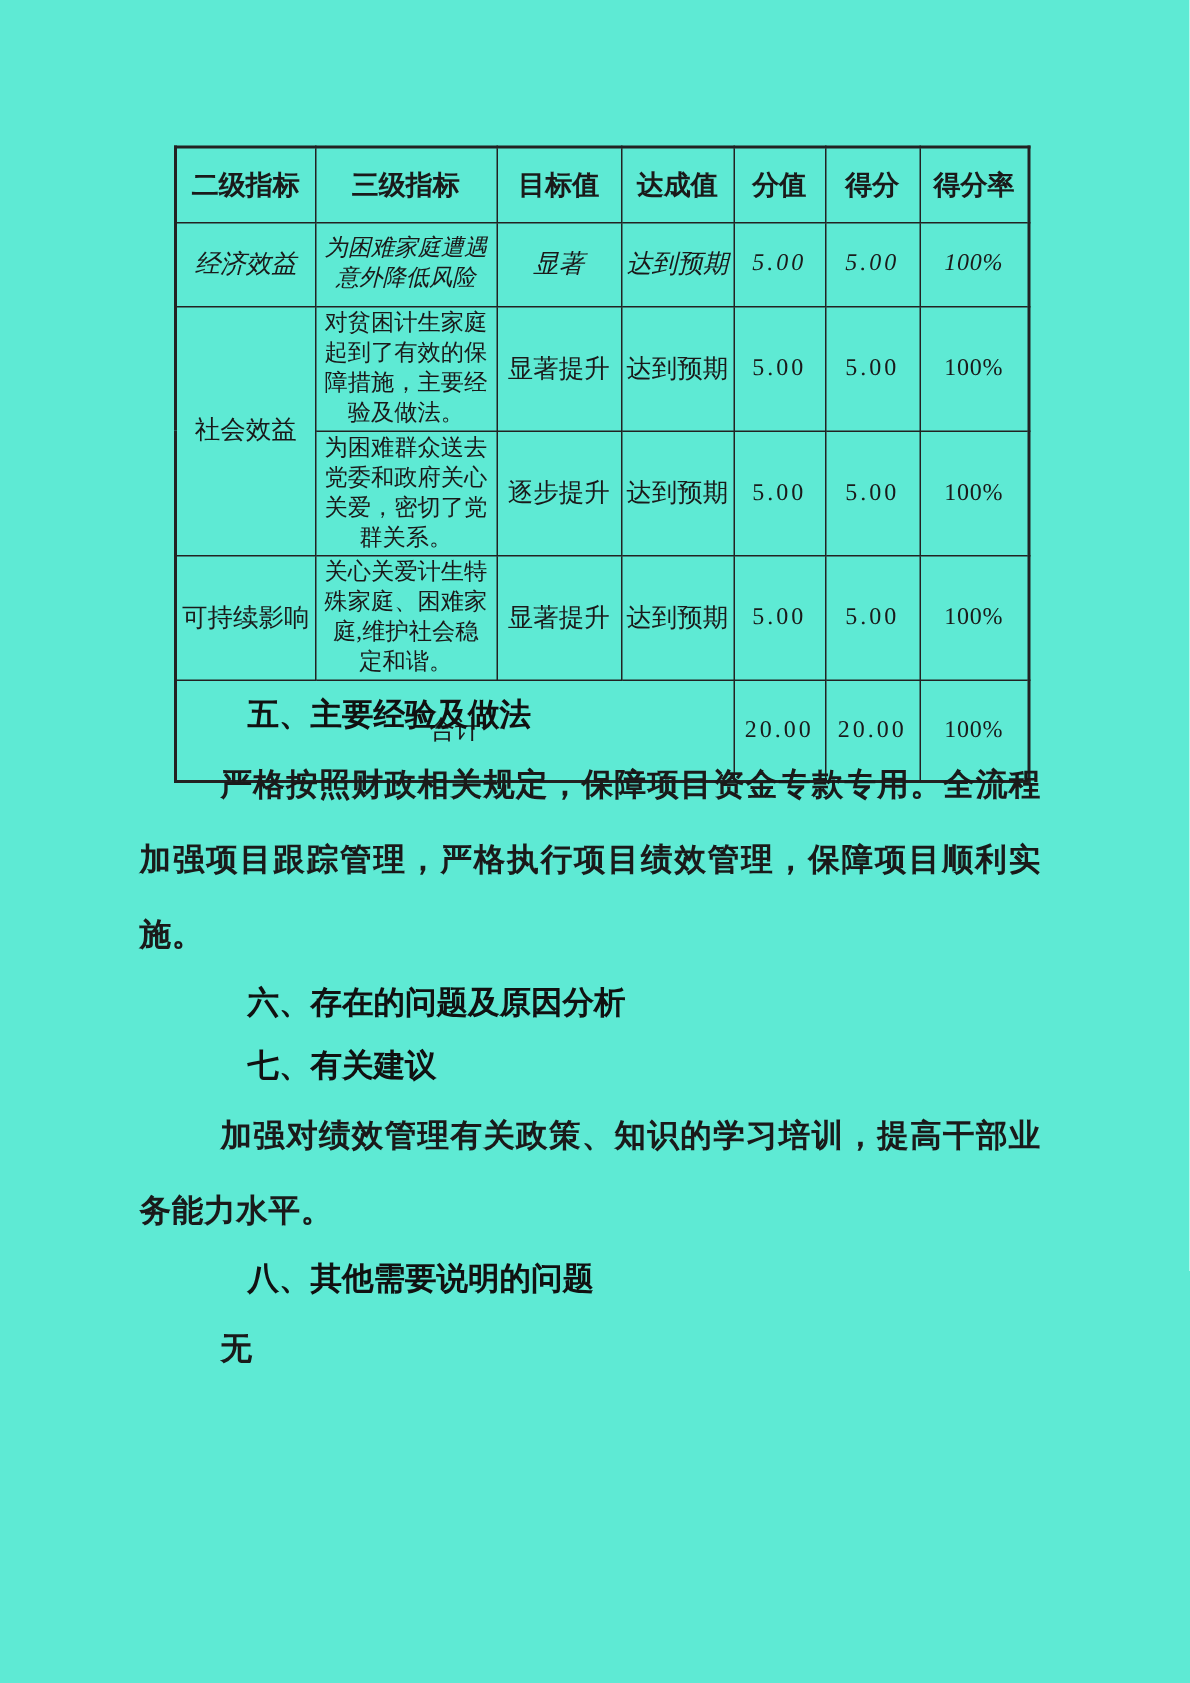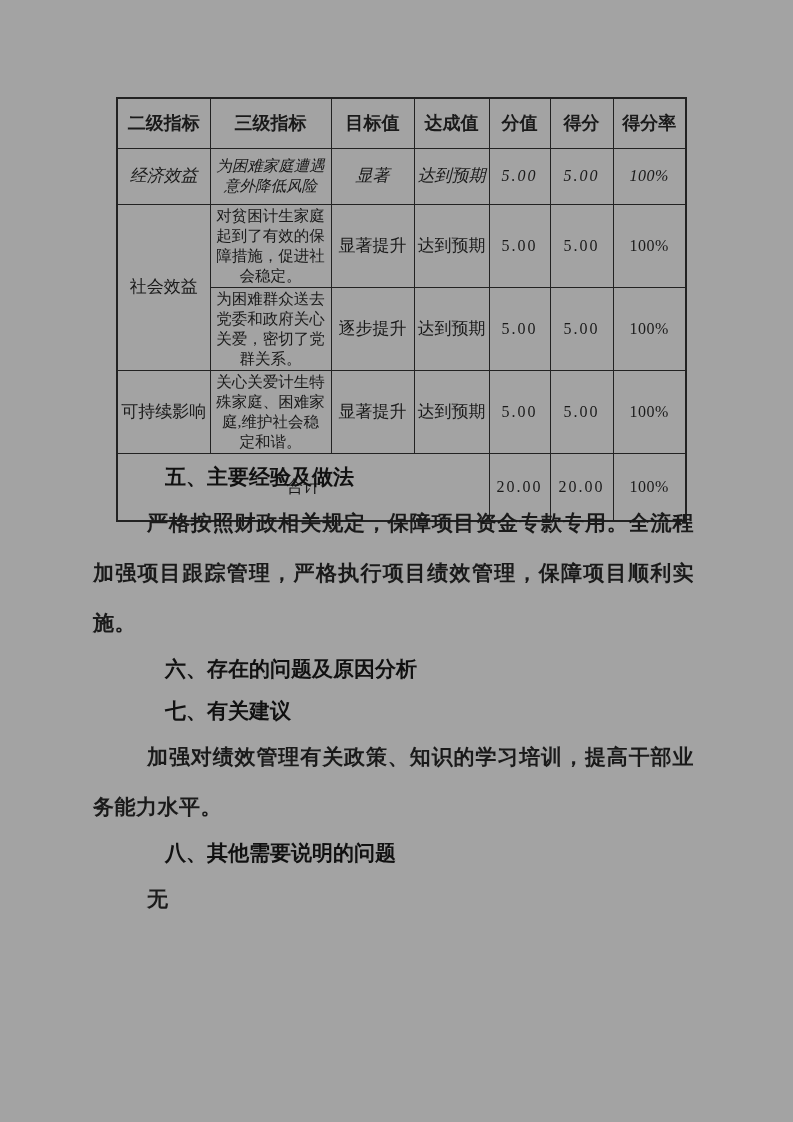--- a/index.html
+++ b/index.html
@@ -5,21 +5,21 @@
   * { margin: 0; padding: 0; box-sizing: border-box; }
   html, body { background: #ffffff; }
   body {
     width: 793px; height: 1122px;
     font-family: "Liberation Serif", "DejaVu Serif", serif;
     color: #1a1a1a;
   }
   .page {
     position: relative;
     width: 793px; height: 1122px;
-    background: #a3a3a3;
+    background: #5eead4;
     overflow: hidden;
   }
 
   
   table.score-table {
     position: absolute;
     left: 116px; top: 97px;
     width: 569px;
     border-collapse: collapse;
     table-layout: fixed;
@@ -106,21 +106,21 @@
         <td class="c-l2">经济效益</td>
         <td class="c-l3">为困难家庭遭遇意外降低风险</td>
         <td>显著</td>
         <td>达到预期</td>
         <td class="num">5.00</td>
         <td class="num">5.00</td>
         <td class="rate">100%</td>
       </tr>
       <tr class="row-2">
         <td class="c-l2" rowspan="2">社会效益</td>
-        <td class="c-l3">对贫困计生家庭起到了有效的保障措施，促进社会稳定。</td>
+        <td class="c-l3">对贫困计生家庭起到了有效的保障措施，主要经验及做法。</td>
         <td>显著提升</td>
         <td>达到预期</td>
         <td class="num">5.00</td>
         <td class="num">5.00</td>
         <td class="rate">100%</td>
       </tr>
       <tr class="row-3">
         <td class="c-l3">为困难群众送去党委和政府关心关爱，密切了党群关系。</td>
         <td>逐步提升</td>
         <td>达到预期</td>

